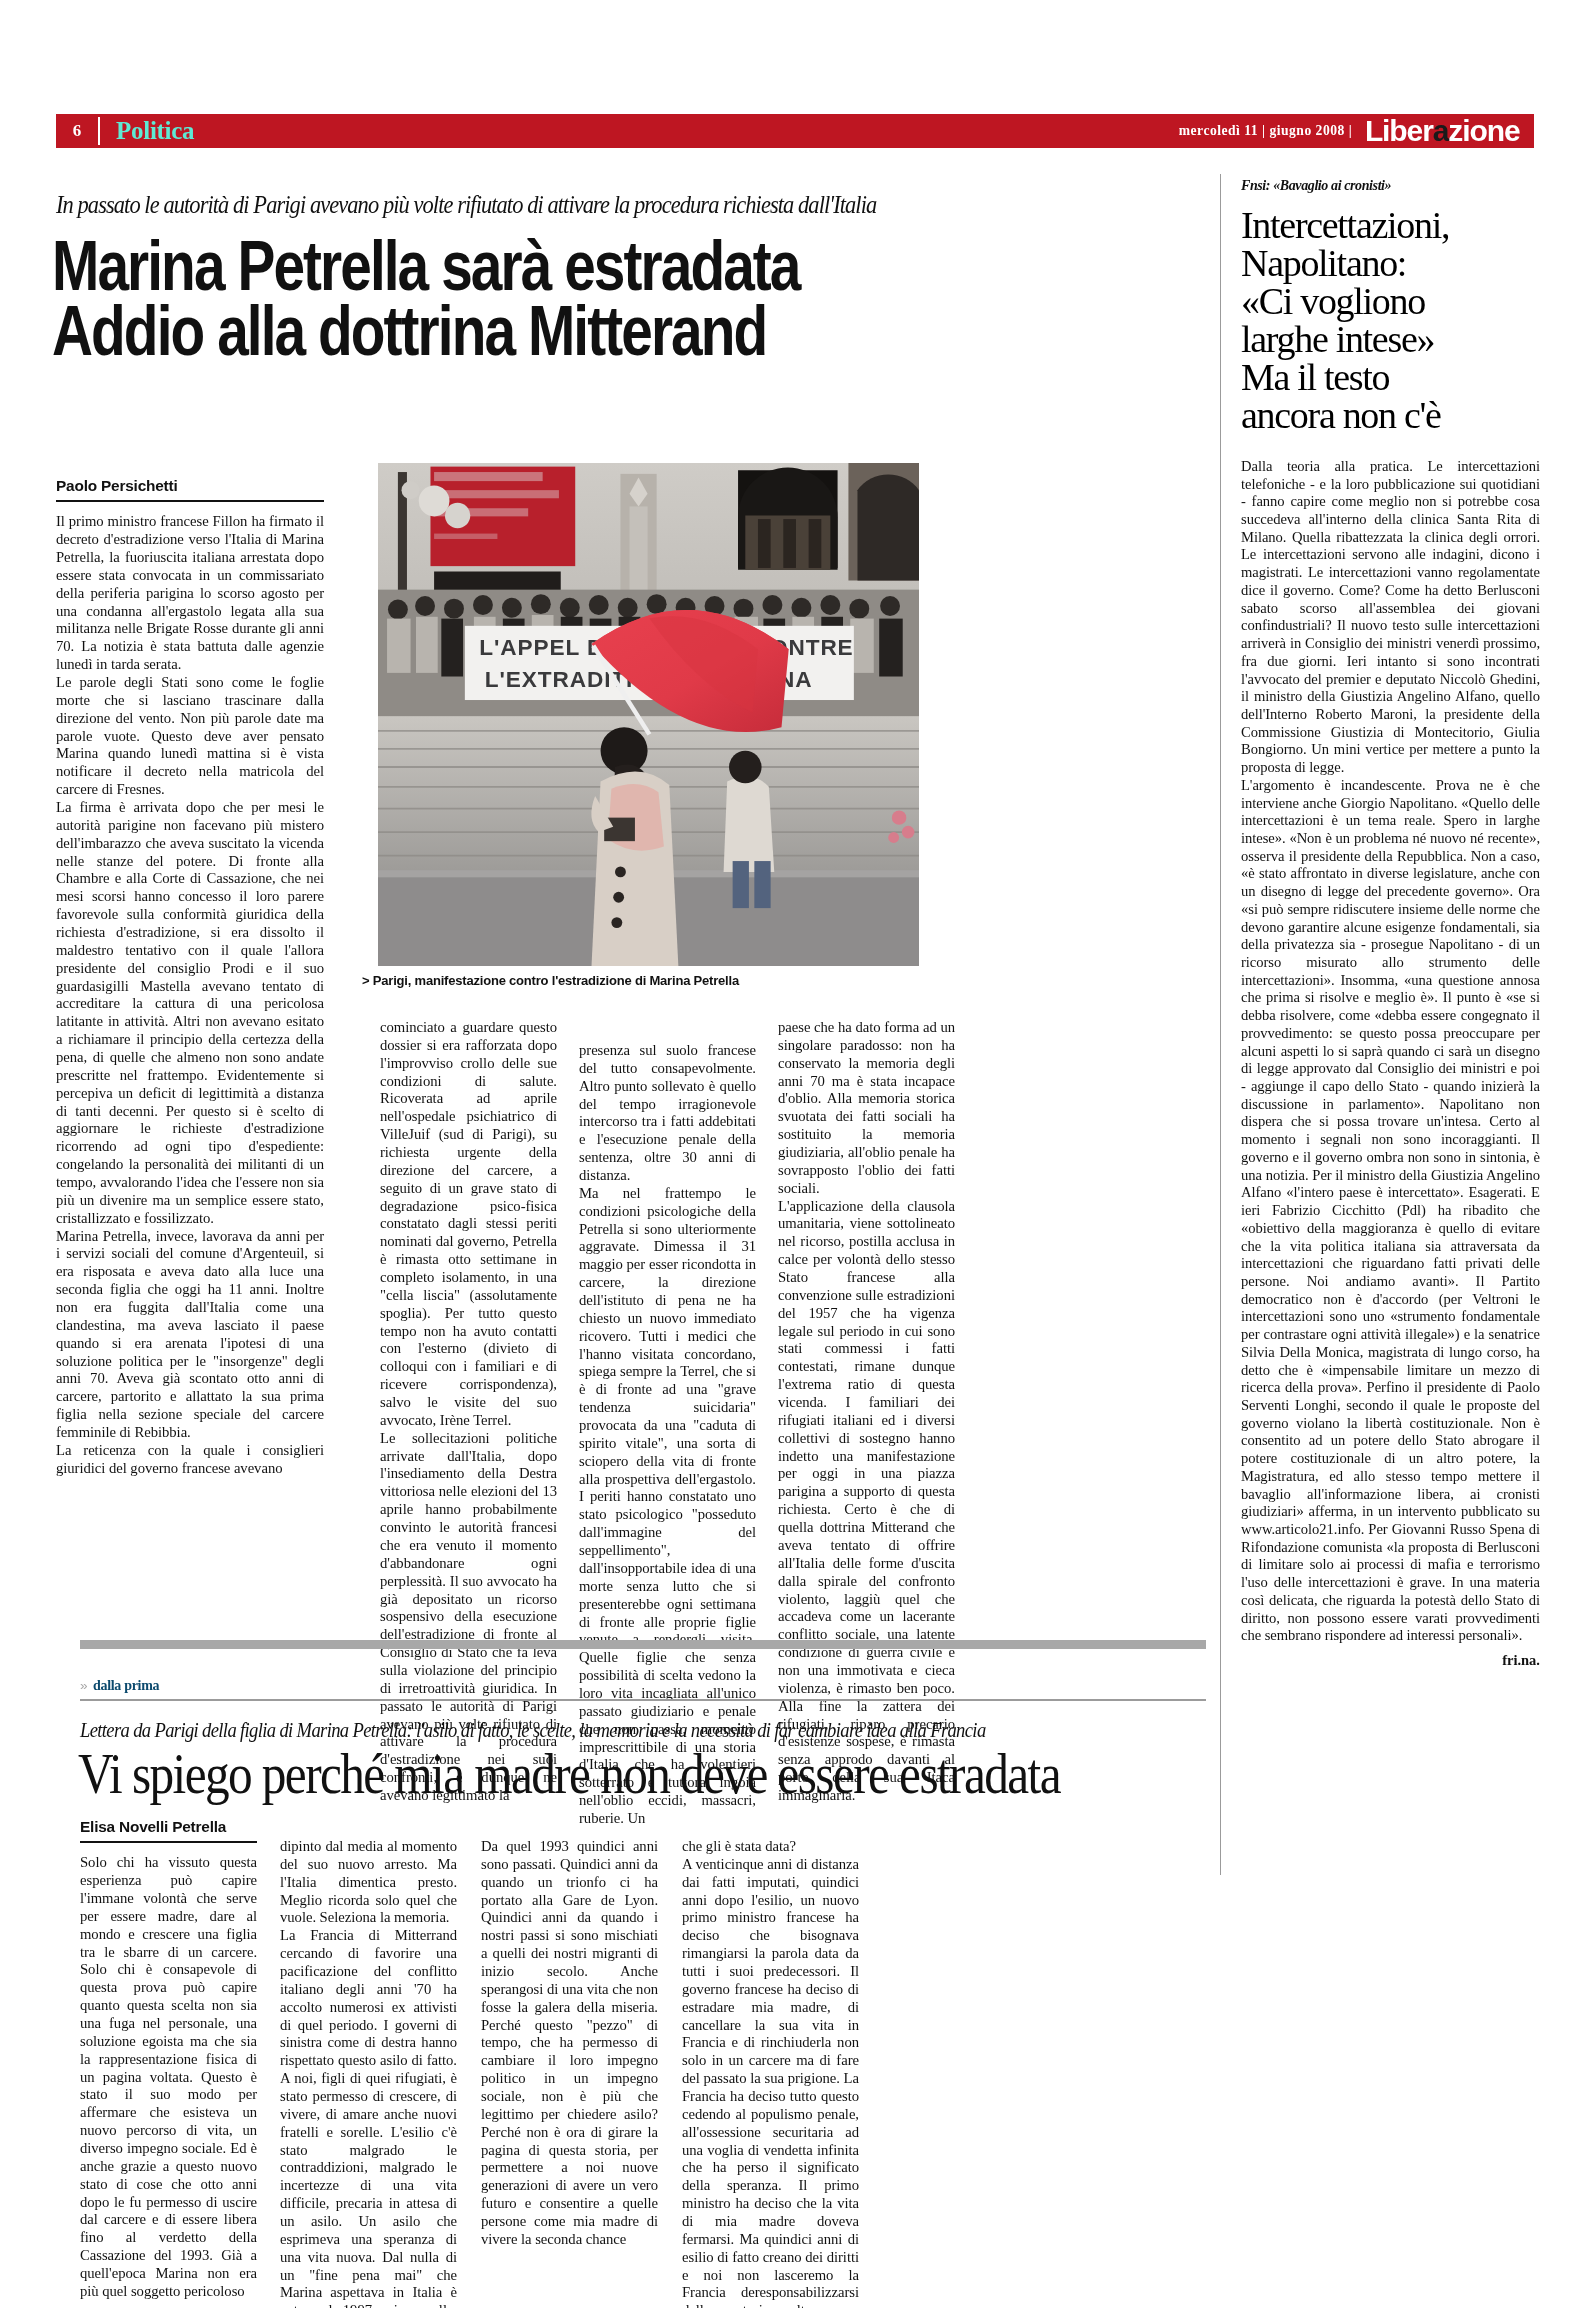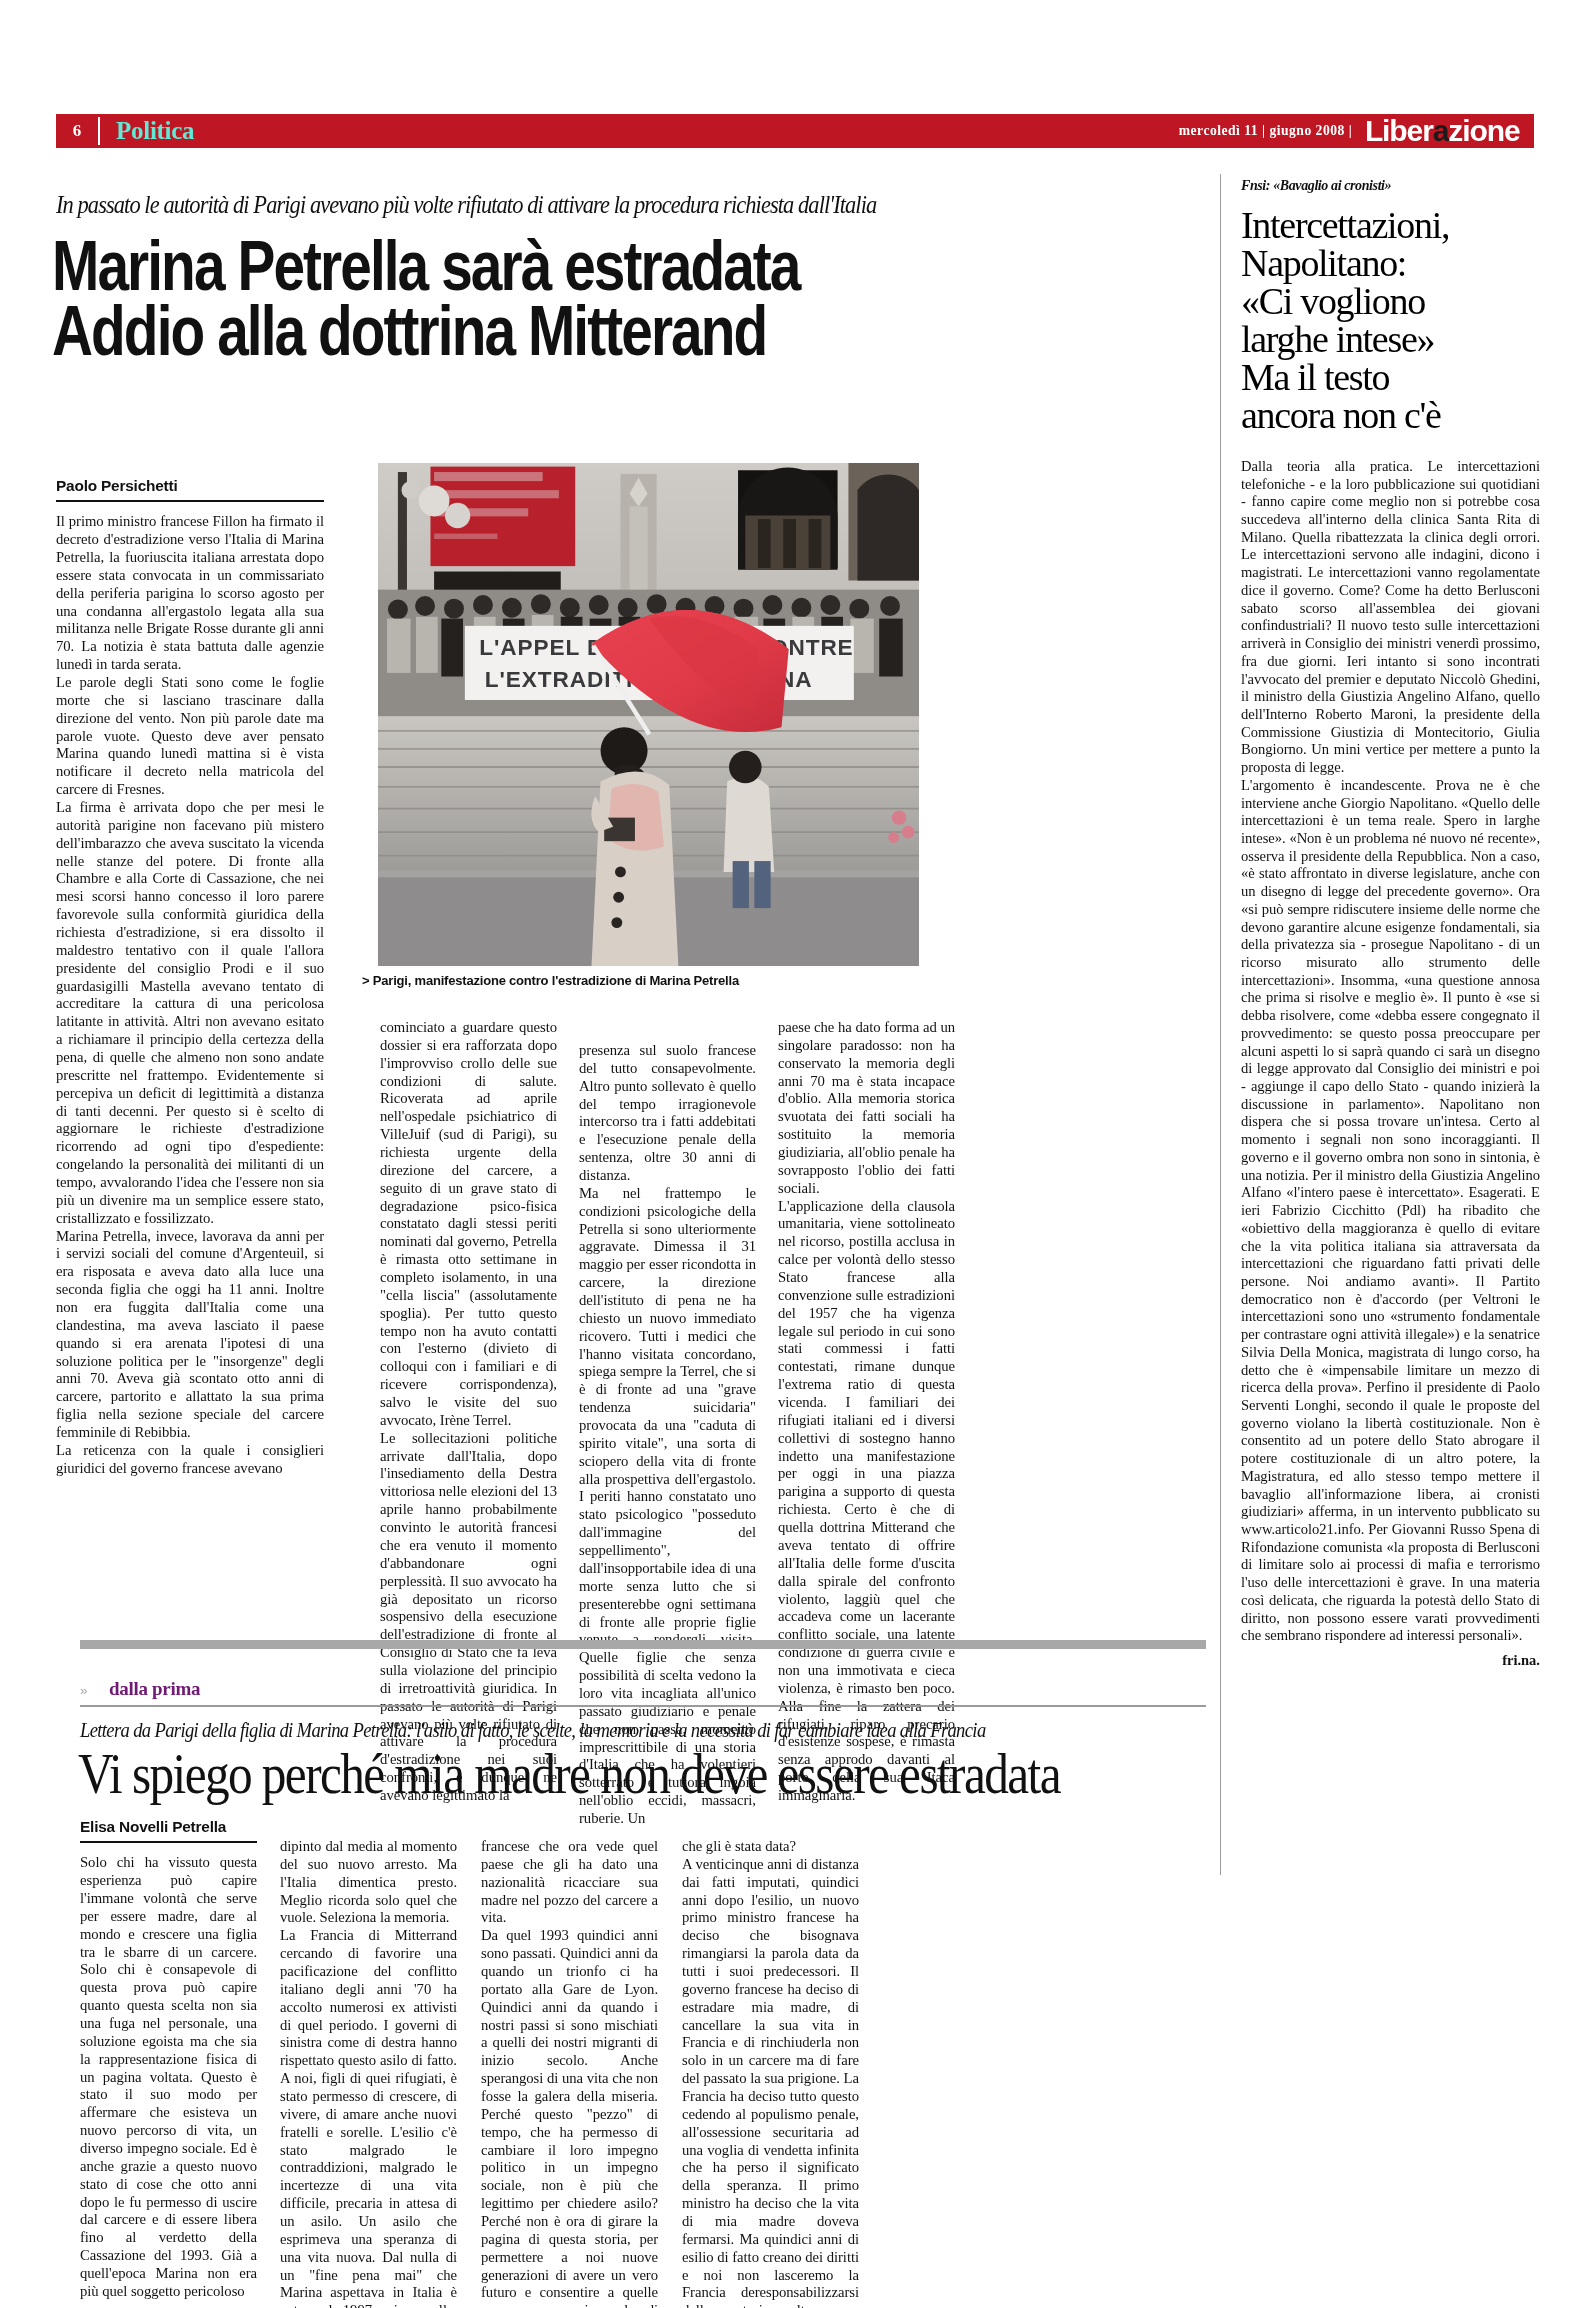--- a/index.html
+++ b/index.html
@@ -244,24 +244,23 @@
   }
   .dp-chev {
     font-family: "Liberation Sans", sans-serif;
     font-size: 13.6px;
     color: #a8a8a8;
     letter-spacing: -1.8px;
   }
   .dp-label {
     font-family: "Liberation Serif", serif;
     font-weight: bold;
-    font-size: 19px;
-    color: #701a75;
+    font-size: 14px;
+    color: #0c4a6e;
     letter-spacing: -0.3px;
-    margin-left: 16px;
   }
 
   .kicker2 {
     position: absolute;
     left: 80px;
     top: 1719px;
     width: 1131px;
     font-family: "Liberation Serif", serif;
     font-style: italic;
     font-size: 20px;
@@ -525,21 +524,20 @@
     <div class="byline">Elisa Novelli Petrella</div>
     <div>
         <p>Solo chi ha vissuto questa esperienza può capire l'immane volontà che serve per essere madre, dare al mondo e crescere una figlia tra le sbarre di un carcere. Solo chi è consapevole di questa prova può capire quanto questa scelta non sia una fuga nel personale, una soluzione egoista ma che sia la rappresentazione fisica di un pagina voltata. Questo è stato il suo modo per affermare che esisteva un nuovo percorso di vita, un diverso impegno sociale. Ed è anche grazie a questo nuovo stato di cose che otto anni dopo le fu permesso di uscire dal carcere e di essere libera fino al verdetto della Cassazione del 1993. Già a quell'epoca Marina non era più quel soggetto pericoloso</p>
       </div>
   </div>
   <div class="col2 col2-b">
       <p>dipinto dal media al momento del suo nuovo arresto. Ma l'Italia dimentica presto. Meglio ricorda solo quel che vuole. Seleziona la memoria.</p>
       <p>La Francia di Mitterrand cercando di favorire una pacificazione del conflitto italiano degli anni '70 ha accolto numerosi ex attivisti di quel periodo. I governi di sinistra come di destra hanno rispettato questo asilo di fatto. A noi, figli di quei rifugiati, è stato permesso di crescere, di vivere, di amare anche nuovi fratelli e sorelle. L'esilio c'è stato malgrado le contraddizioni, malgrado le incertezze di una vita difficile, precaria in attesa di un asilo. Un asilo che esprimeva una speranza di una vita nuova. Dal nulla di un "fine pena mai" che Marina aspettava in Italia è nata nel 1997 mia sorella. Una bambina</p>
     </div>
   <div class="col2 col2-c">
-      <p>francese che ora vede quel paese che gli ha dato una nazionalità ricacciare sua madre nel pozzo del carcere a vita.</p>
       <p>Da quel 1993 quindici anni sono passati. Quindici anni da quando un trionfo ci ha portato alla Gare de Lyon. Quindici anni da quando i nostri passi si sono mischiati a quelli dei nostri migranti di inizio secolo. Anche sperangosi di una vita che non fosse la galera della miseria. Perché questo "pezzo" di tempo, che ha permesso di cambiare il loro impegno politico in un impegno sociale, non è più che legittimo per chiedere asilo? Perché non è ora di girare la pagina di questa storia, per permettere a noi nuove generazioni di avere un vero futuro e consentire a quelle persone come mia madre di vivere la seconda chance</p>
     </div>
   <div class="col2 col2-d">
       <p>che gli è stata data?</p>
       <p>A venticinque anni di distanza dai fatti imputati, quindici anni dopo l'esilio, un nuovo primo ministro francese ha deciso che bisognava rimangiarsi la parola data da tutti i suoi predecessori. Il governo francese ha deciso di estradare mia madre, di cancellare la sua vita in Francia e di rinchiuderla non solo in un carcere ma di fare del passato la sua prigione. La Francia ha deciso tutto questo cedendo al populismo penale, all'ossessione securitaria ad una voglia di vendetta infinita che ha perso il significato della speranza. Il primo ministro ha deciso che la vita di mia madre doveva fermarsi. Ma quindici anni di esilio di fatto creano dei diritti e noi non lasceremo la Francia deresponsabilizzarsi dalla sua storia e cultura.</p>
     </div>
   <div class="col2 col2-e"></div>
   <div class="col2 col2-f"></div>
 
 </div>

